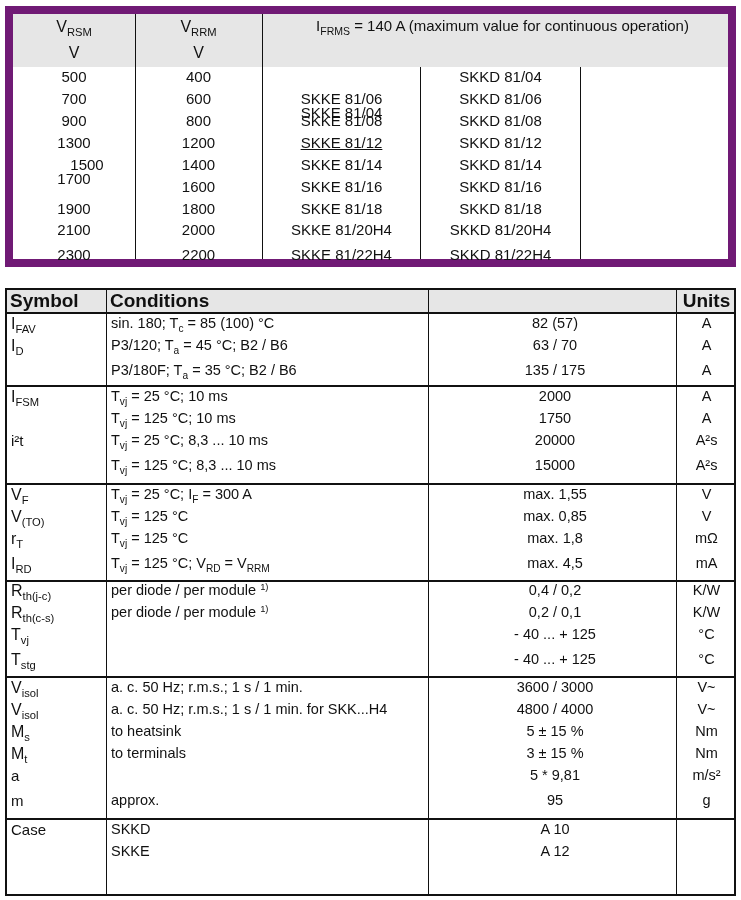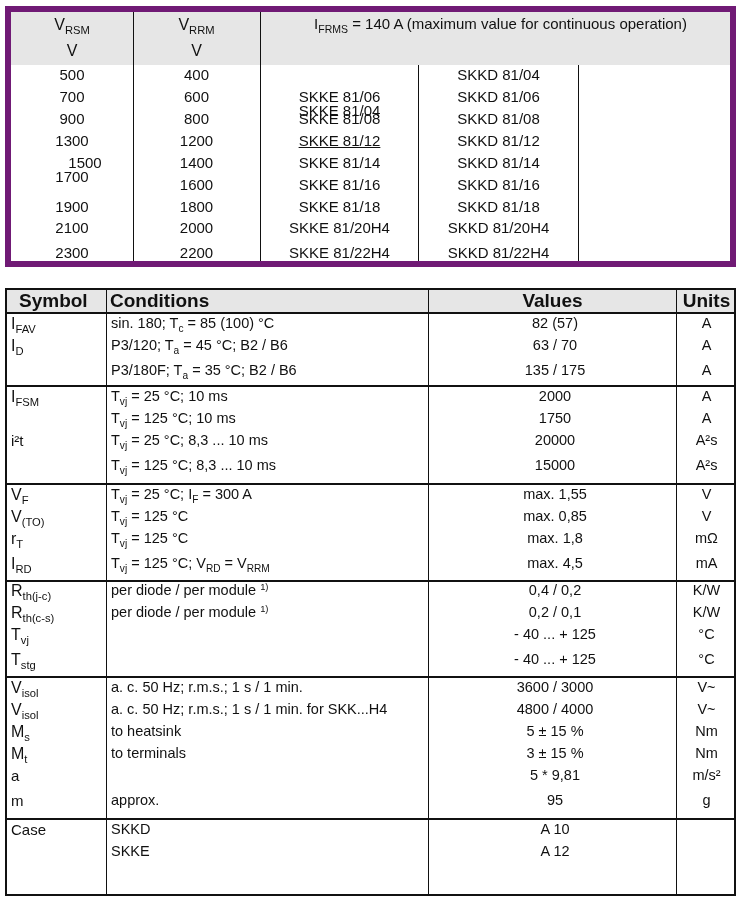--- a/index.html
+++ b/index.html
@@ -3,21 +3,21 @@
 <meta charset="utf-8">
 <style>
   html, body { margin: 0; padding: 0; background: #ffffff; }
   body { width: 741px; height: 900px; position: relative; overflow: hidden;
          font-family: "Liberation Sans", sans-serif; color: #111; }
   sub { font-size: 70%; vertical-align: -0.35em; line-height: 0; }
   sup { font-size: 65%; vertical-align: 0.55em; line-height: 0; }
 
   
   #t1 { position: absolute; left: 5px; top: 6px; width: 731px; height: 261px;
-        border: 6px solid #701a75; box-sizing: border-box; }
+        border: 8px solid #701a75; box-sizing: border-box; }
   #t1 .hdr { position: absolute; left: 0; top: 0; right: 0; height: 53px; background: #e6e6e6; }
   #t1 .vline { position: absolute; width: 1px; background: #111; }
   #t1 .cell { position: absolute; font-size: 15px; text-align: center; white-space: nowrap; }
 
   
   #t2 { position: absolute; left: 5px; top: 288px; width: 731px; height: 608px;
         border: 2px solid #111; box-sizing: border-box; }
   #t2 .hdr { position: absolute; left: 0; top: 0; right: 0; height: 22px; background: #e6e6e6; }
   #t2 .vline { position: absolute; top: 0; bottom: 0; width: 1px; background: #111; }
   #t2 .hline { position: absolute; left: 0; right: 0; height: 2px; background: #111; }
@@ -117,23 +117,22 @@
   <div class="vline" style="left:421px;"></div>
   <div class="vline" style="left:669px;"></div>
 
   <div class="hline" style="top:22px;"></div>
   <div class="hline" style="top:95px;"></div>
   <div class="hline" style="top:193px;"></div>
   <div class="hline" style="top:290px;"></div>
   <div class="hline" style="top:386px;"></div>
   <div class="hline" style="top:528px;"></div>
 
-  <div class="hcell" style="left:3px;margin-left:9px;">Symbol</div>
+  <div class="hcell" style="left:3px;">Symbol</div>
   <div class="hcell" style="left:103px;">Conditions</div>
-  <div class="hcell" style="left:422px; width:247px; text-align:center;">Values</div>
   <div class="hcell" style="left:670px; width:59px; text-align:center;">Units</div>
 
   <div id="t2-rows">
       <div>
         <div class="c sym" style="top: 25px;">I<sub>FAV</sub></div>
         <div class="c cond" style="top: 25px;">sin. 180; T<sub>c</sub> = 85 (100) °C</div>
         <div class="c val" style="top: 25px;">82 (57)</div>
         <div class="c unit" style="top: 25px;">A</div>
       </div>
       <div>

